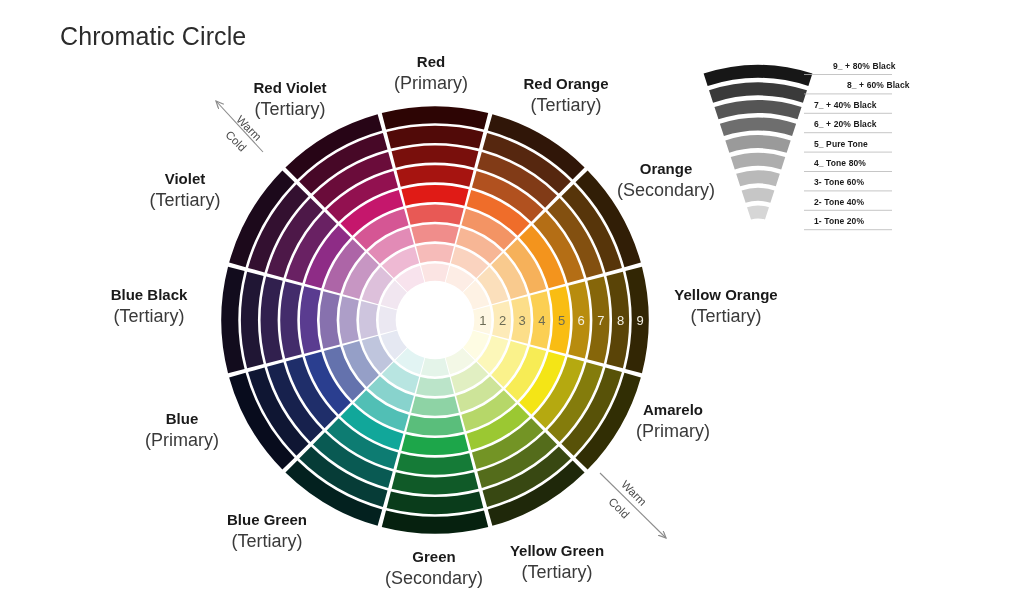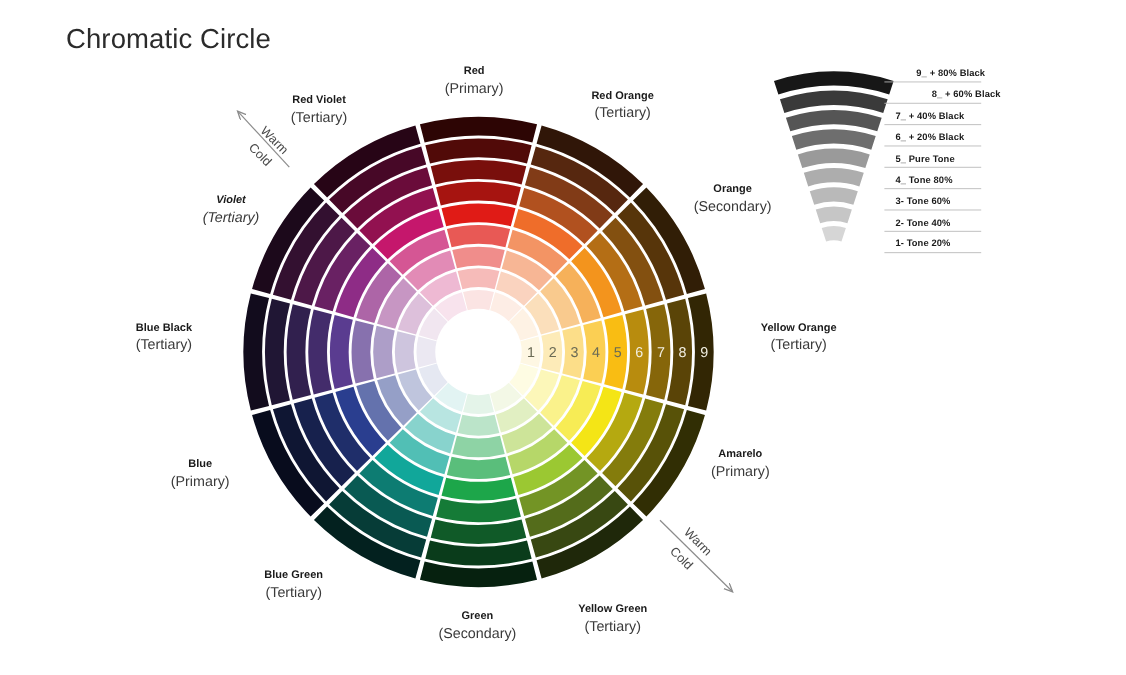--- a/index.html
+++ b/index.html
@@ -24,24 +24,24 @@
   
   #wheel-svg{position:absolute;left:0;top:0;width:1024px;height:614px;}
 
   
   .wheel-label{
     position:absolute;text-align:center;white-space:nowrap;
     transform:translate(-50%,-50%);
     line-height:1.25;
   }
   .wheel-label .nm{
-    display:block;font-size:10px;font-weight:700;color:#1a1a1a;
+    display:block;font-size:15px;font-weight:700;color:#1a1a1a;
   }
   .wheel-label .kind{
-    display:block;font-size:13px;font-weight:400;color:#3a3a3a;
+    display:block;font-size:18px;font-weight:400;color:#3a3a3a;
   }
 
   
   .wc{
     position:absolute;white-space:nowrap;font-size:11.5px;
     color:#4a4a4a;font-weight:400;
     transform-origin:50% 50%;
   }
 
   
@@ -354,21 +354,21 @@
         <span class="kind">(Tertiary)</span>
       </div>
       <div class="wheel-label" style="left: 182px; top: 431px;">
         <span class="nm">Blue</span>
         <span class="kind">(Primary)</span>
       </div>
       <div class="wheel-label" style="left: 149px; top: 307px;">
         <span class="nm">Blue Black</span>
         <span class="kind">(Tertiary)</span>
       </div>
-      <div class="wheel-label" style="left: 210px; top: 191px; font-style: italic;">
+      <div class="wheel-label" style="left: 185px; top: 191px;">
         <span class="nm">Violet</span>
         <span class="kind">(Tertiary)</span>
       </div>
       <div class="wheel-label" style="left: 290px; top: 100px;">
         <span class="nm">Red Violet</span>
         <span class="kind">(Tertiary)</span>
       </div>
     </div>
   <div id="axis-labels">
       <div class="wc" style="left: 249px; top: 128px; transform: translate(-50%, -50%) rotate(45deg);">Warm</div>

